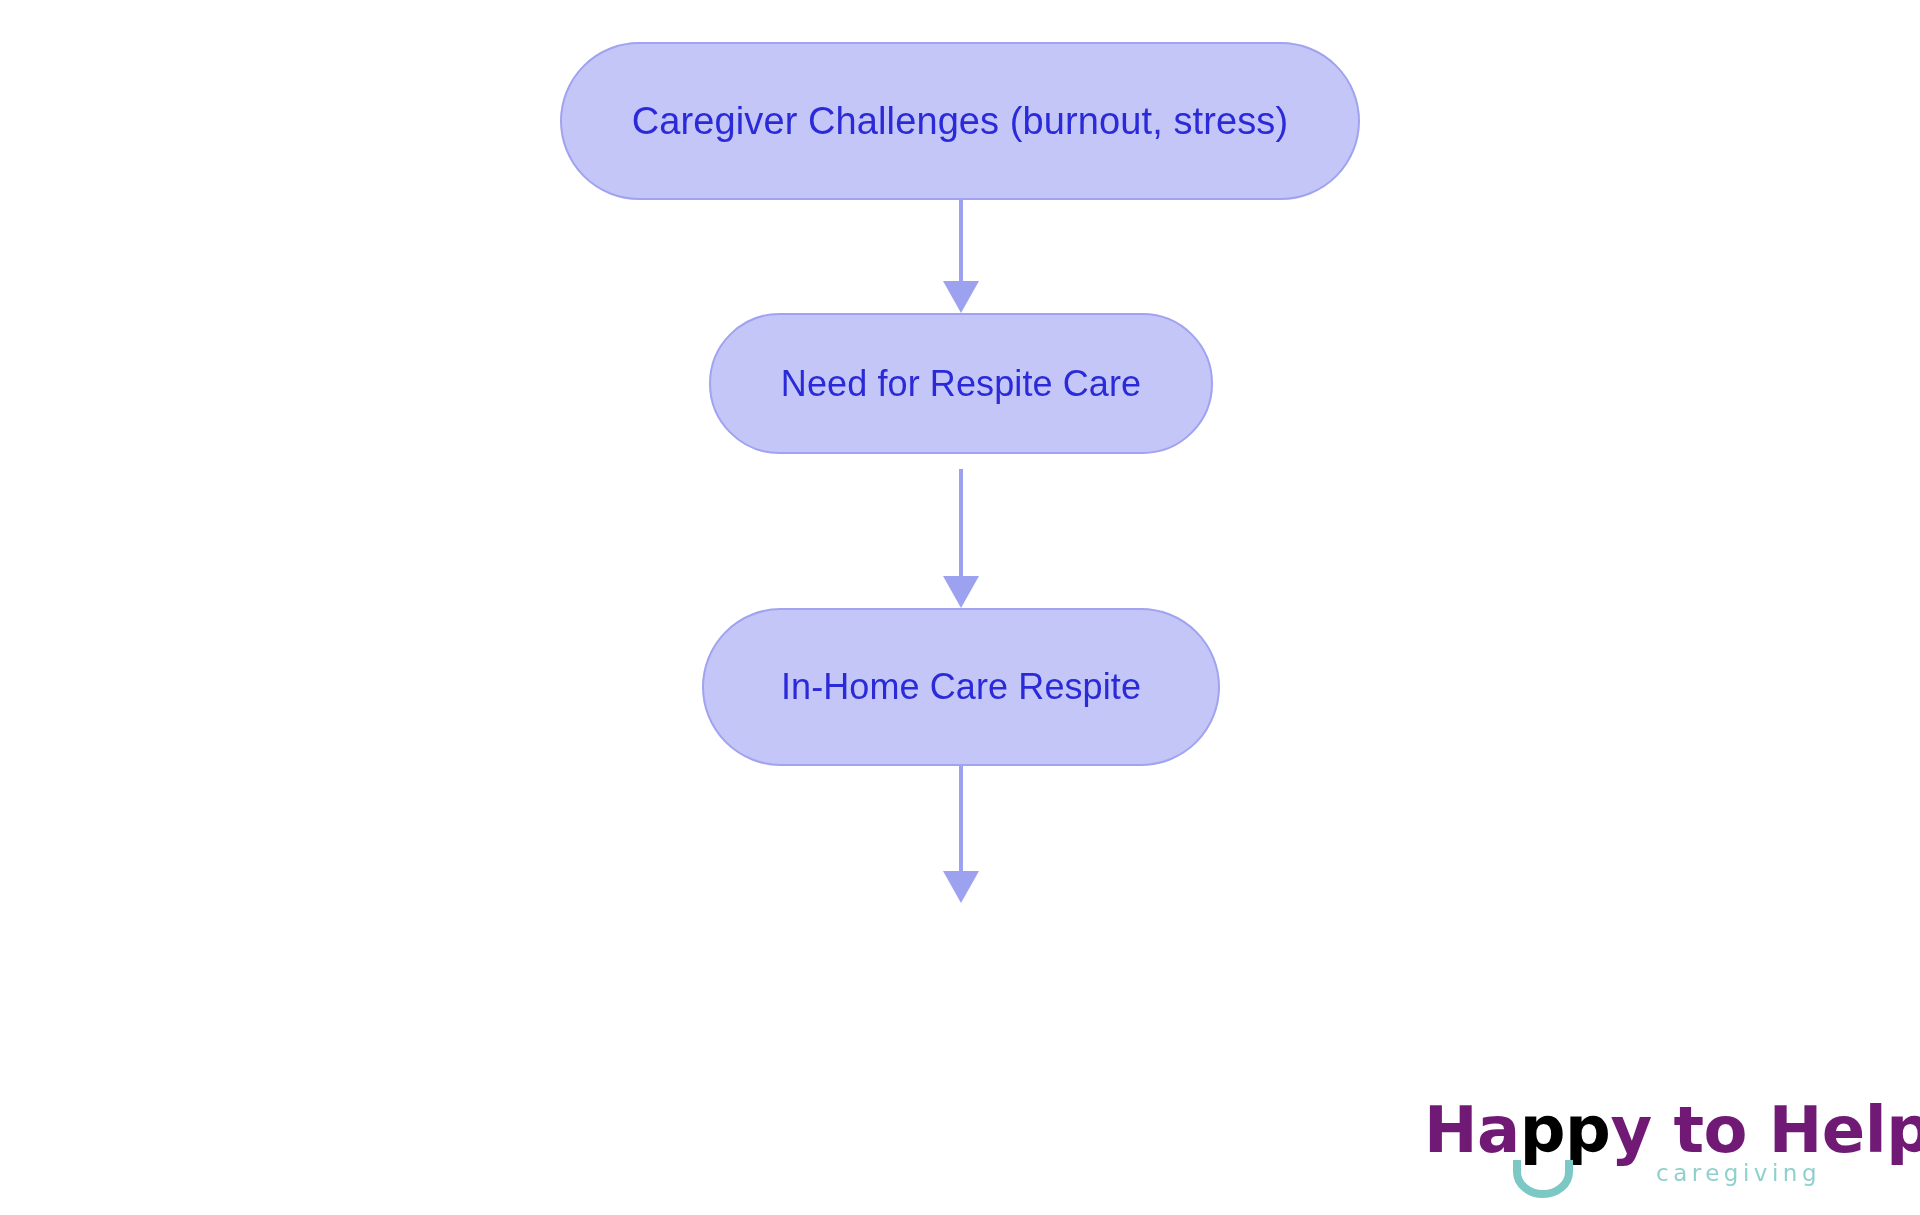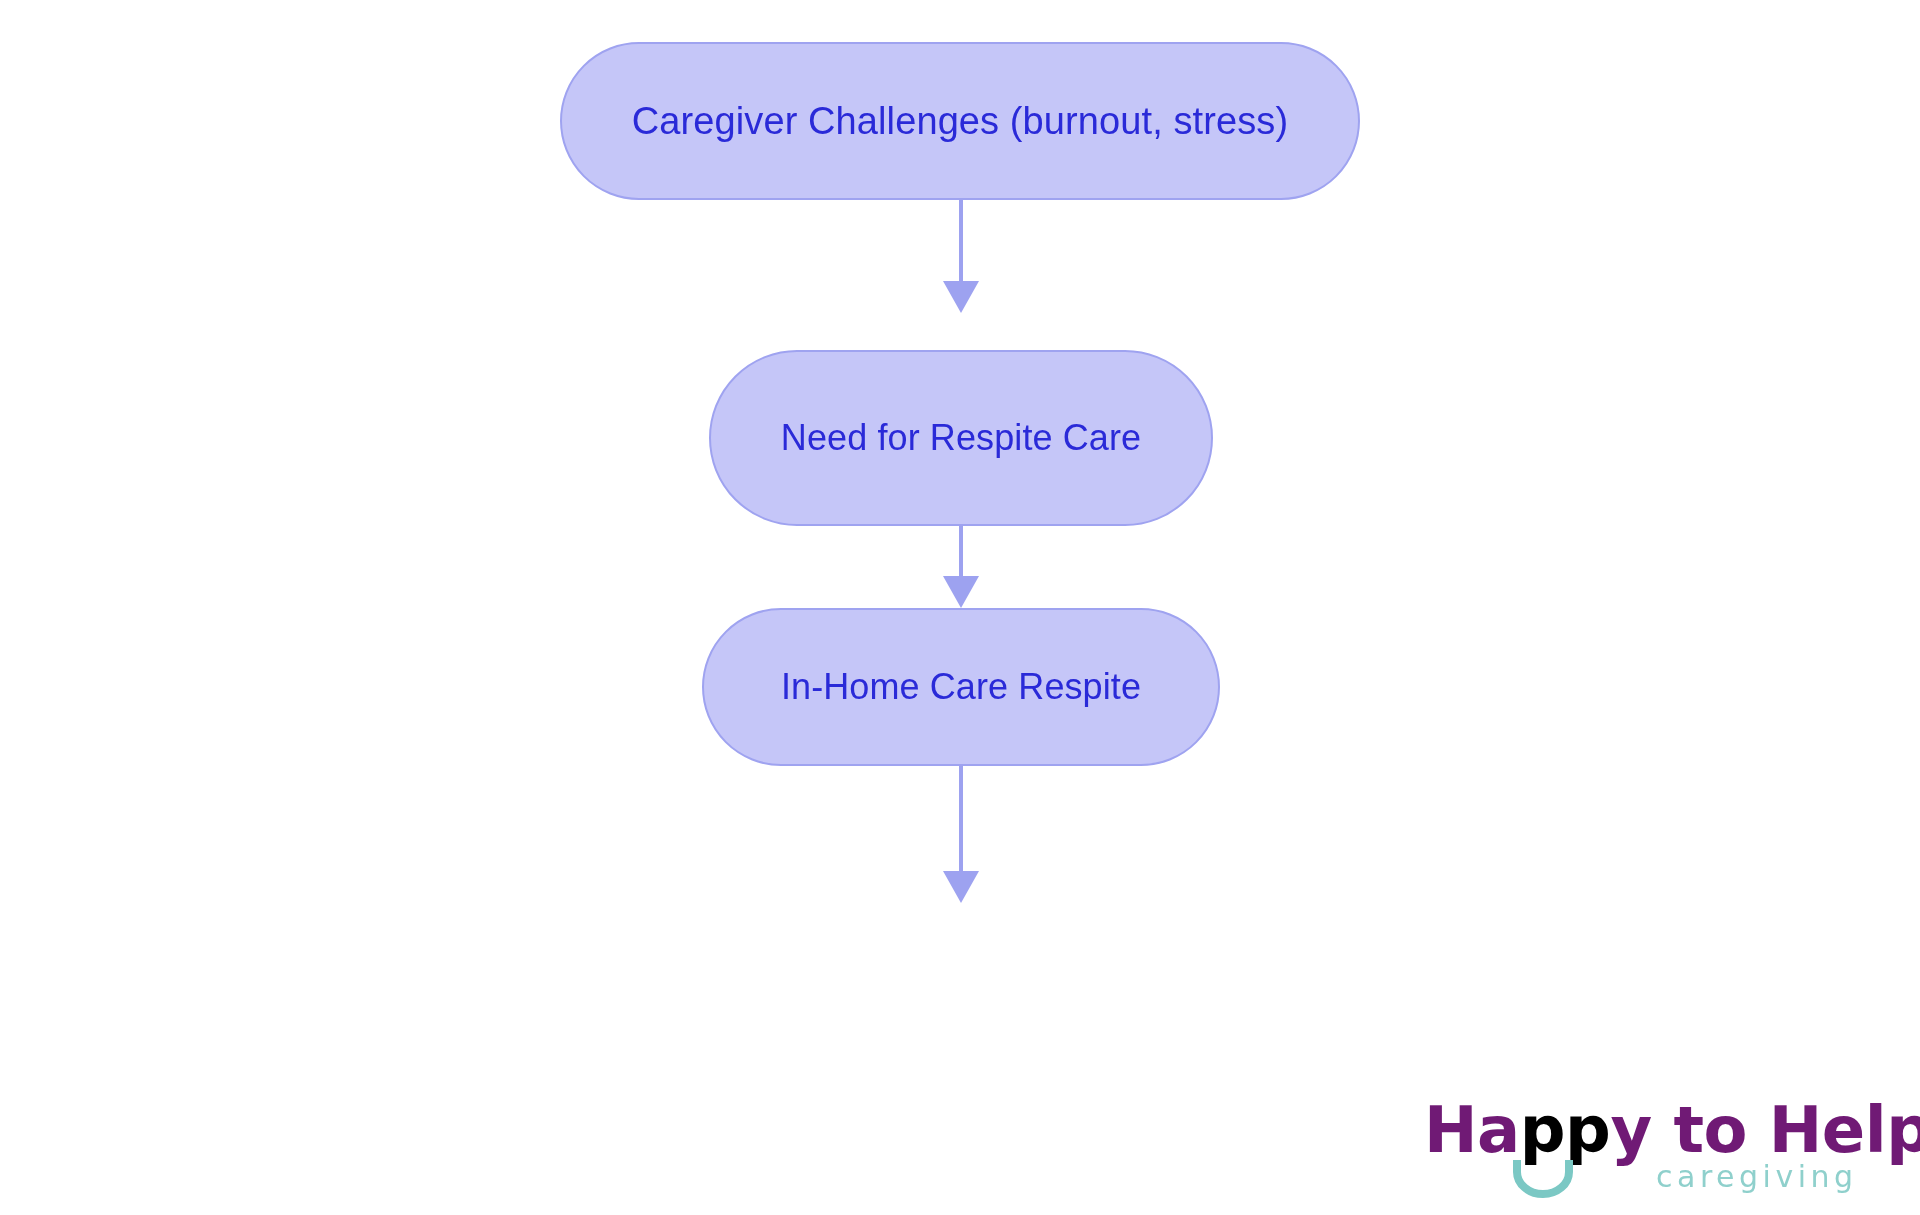--- a/index.html
+++ b/index.html
@@ -56,23 +56,22 @@
     top: 22px;
     width: 800px;
     height: 158px;
     font-size: 38px;
     margin-top: 20px;
   }
   #node-1 {
     left: 709px;
     top: 313px;
     width: 504px;
-    height: 176px;
+    height: 141px;
     font-size: 36px;
-    margin-top: 37px;
   }
   #node-2 {
     left: 702px;
     top: 608px;
     width: 518px;
     height: 158px;
     font-size: 36px;
   }
   #node-3 {
     left: 481px;
@@ -120,21 +119,21 @@
     top: 60px;
     width: 62px;
     height: 40px;
   }
 
   .logo-sub {
     position: absolute;
     left: 232px;
     top: 64px;
     font-family: "DejaVu Sans", sans-serif;
-    font-size: 30px;
+    font-size: 23px;
     font-weight: 400;
     letter-spacing: 4.5px;
     color: #8FD0CC;
     line-height: 1;
     white-space: nowrap;
   }
 </style>
 </head>
 <body>
 

